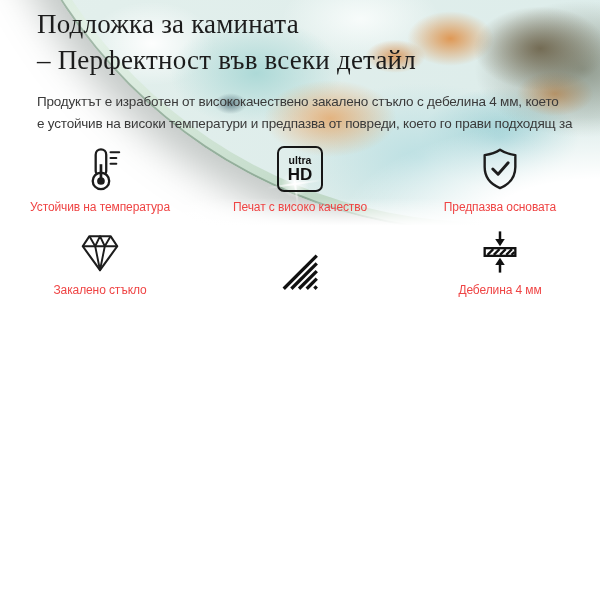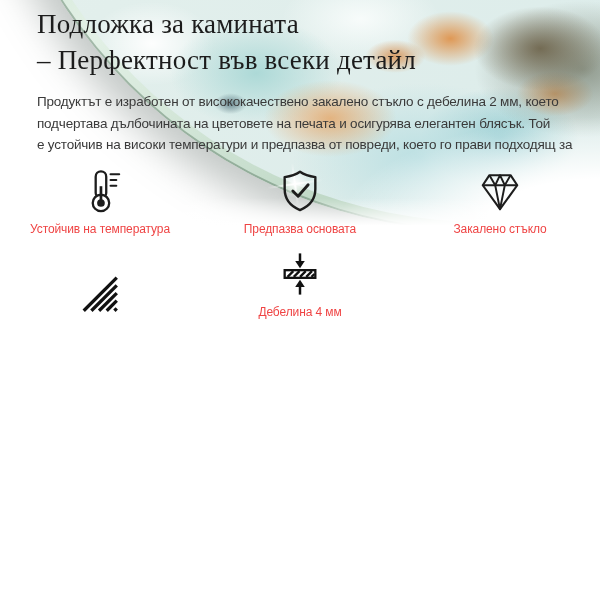--- a/index.html
+++ b/index.html
@@ -142,42 +142,50 @@
         <i class="glow"></i>
     </div>
   </div>
 
   <div class="content">
     <h1 class="title">
       <span>Подложка за камината</span>
       <span>– Перфектност във всеки детайл</span>
     </h1>
     <p class="description">
-      <span>Продуктът е изработен от висококачествено закалено стъкло с дебелина 2 мм, което</span>
-      <span>подчертава дълбочината на цветовете на печата и осигурява елегантен блясък. Той</span>
+      <span>Продуктът е изработен от висококачествено закалено стъкло с дебелина 4 мм, което</span>
       <span>е устойчив на високи температури и предпазва от повреди, което го прави подходящ за</span>
     </p>
 
     <div class="features">
 
       <div class="feature">
         <div class="icon-box">
           <svg class="icon" width="46" height="46" viewBox="0 0 48 48" fill="none">
             <rect x="19.5" y="3.5" width="11" height="28" rx="5.5" stroke="#1d1d1d" stroke-width="2.4"></rect>
             <circle cx="25" cy="36.5" r="8.6" stroke="#1d1d1d" stroke-width="2.4" fill="#ffffff"></circle>
             <circle cx="25" cy="36.5" r="4" fill="#1d1d1d"></circle>
             <rect x="23.6" y="19" width="2.8" height="16" fill="#1d1d1d"></rect>
             <path d="M35 6.5 H44" stroke="#1d1d1d" stroke-width="2.2" stroke-linecap="round"></path>
             <path d="M35 12.5 H41" stroke="#1d1d1d" stroke-width="2.2" stroke-linecap="round"></path>
             <path d="M35 18.5 H41" stroke="#1d1d1d" stroke-width="2.2" stroke-linecap="round"></path>
           </svg>
         </div>
         <div class="feature-label">Устойчив на температура</div>
       </div>
 
+      <div class="feature">
+        <div class="icon-box">
+          <div class="uhd-box">
+            <span class="uhd-top">ultra</span>
+            <span class="uhd-bottom">HD</span>
+          </div>
+        </div>
+        <div class="feature-label">Печат с високо качество</div>
+      </div>
 
       <div class="feature">
         <div class="icon-box">
           <svg class="icon" width="46" height="46" viewBox="0 0 48 48" fill="none">
             <path d="M24 4 C29 7.5 34.5 8.8 40 9.5 V22 C40 33.5 32.5 40.5 24 44 C15.5 40.5 8 33.5 8 22 V9.5 C13.5 8.8 19 7.5 24 4 Z" stroke="#1d1d1d" stroke-width="2.5" stroke-linejoin="round"></path>
             <path d="M16.5 24 L22 29.5 L32.5 17.5" stroke="#1d1d1d" stroke-width="3" stroke-linecap="round" stroke-linejoin="round"></path>
           </svg>
         </div>
         <div class="feature-label">Предпазва основата</div>
       </div>

